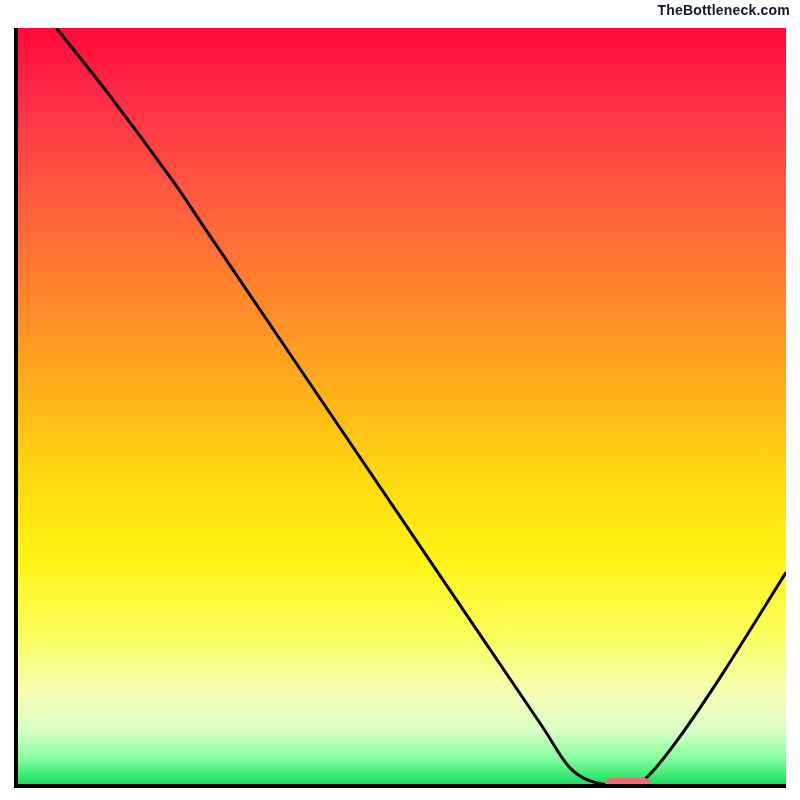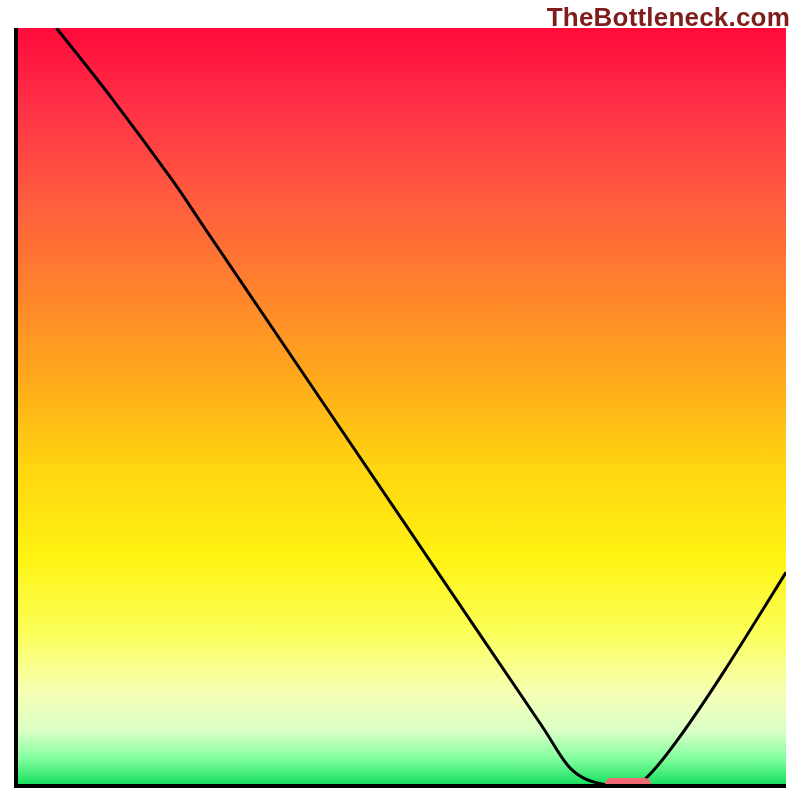--- a/index.html
+++ b/index.html
@@ -12,23 +12,23 @@
   }
   .canvas-wrap {
     position: relative;
     width: 800px;
     height: 800px;
   }
   .watermark {
     position: absolute;
     top: 2px;
     right: 10px;
-    font-size: 26px;
+    font-size: 14px;
     font-weight: 600;
-    color: #7f1d1d;
+    color: #0f172a;
     letter-spacing: 0.2px;
     z-index: 5;
   }
   .plot-frame {
     position: absolute;
     left: 14px;
     top: 28px;
     width: 772px;
     height: 760px;
     box-sizing: border-box;

